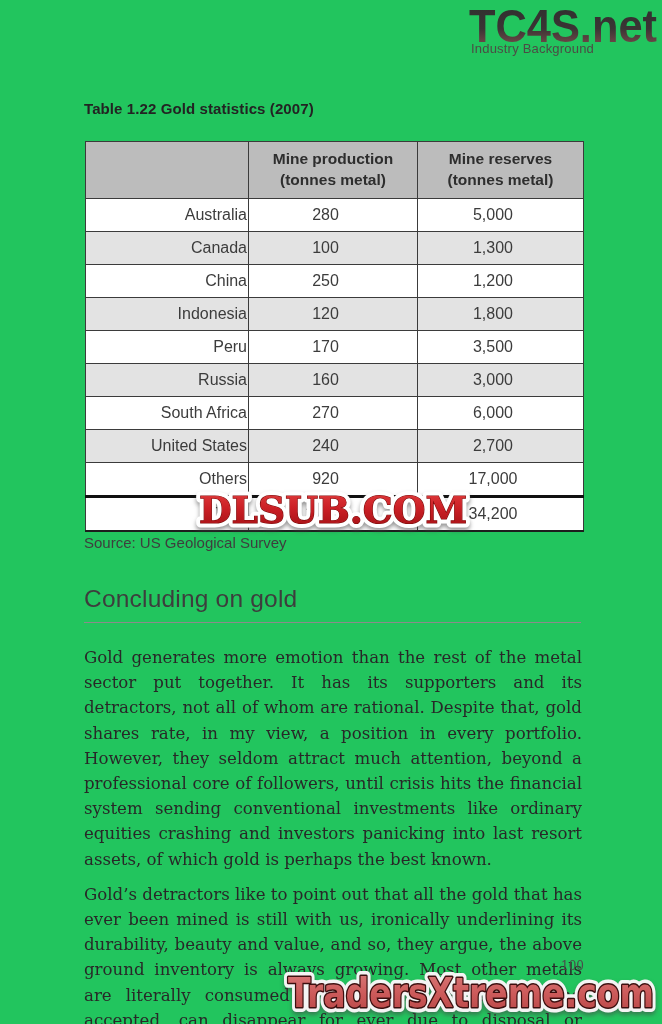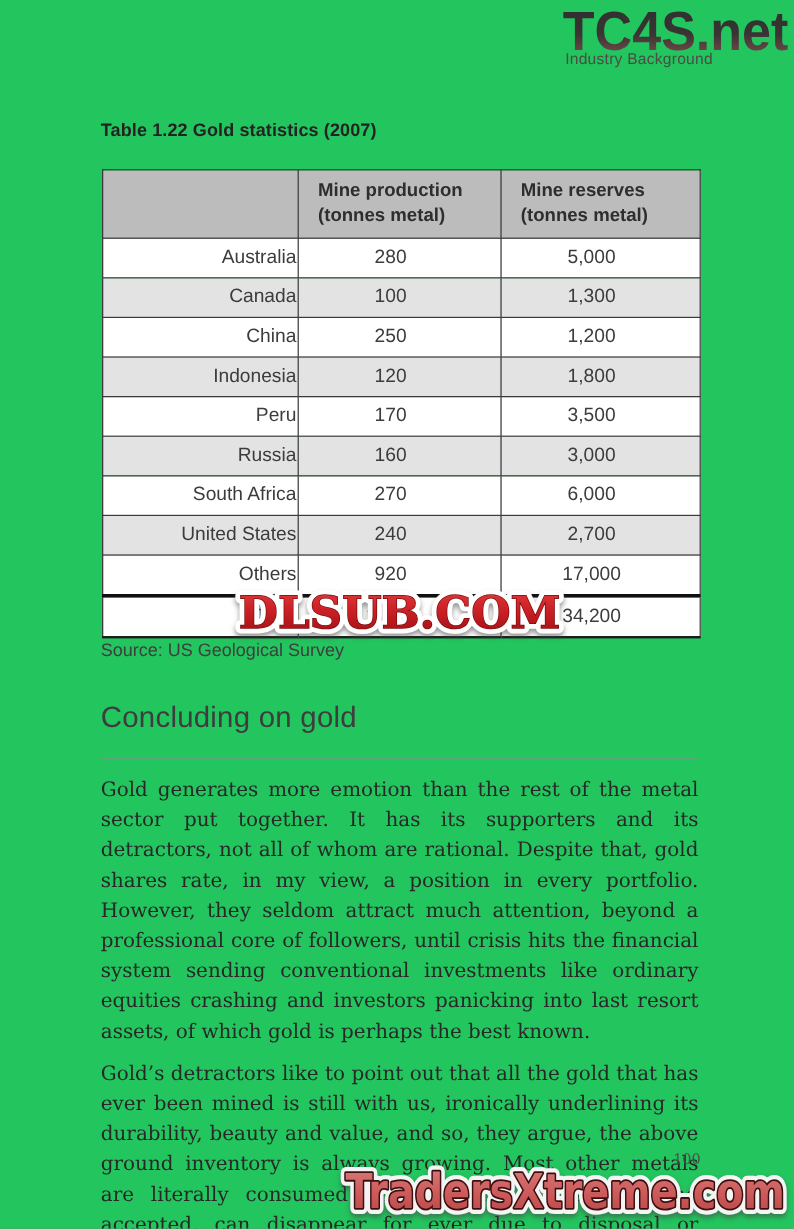--- a/index.html
+++ b/index.html
@@ -24,42 +24,42 @@
   table.gold {
     position:absolute; left:85px; top:141px; width:498px;
     border-collapse:collapse; table-layout:fixed;
   }
   table.gold col.c1 { width:163px; }
   table.gold col.c2 { width:169px; }
   table.gold col.c3 { width:166px; }
   table.gold th, table.gold td { border:1px solid #3b3b3b; }
   table.gold th {
     height:56px; background:#bcbcbc; font-size:15.5px; font-weight:bold;
-    color:#2e2e2e; text-align:left; padding:0 16px; line-height:1.35; vertical-align:middle;
+    color:#2e2e2e; text-align:center; padding:0 16px; line-height:1.35; vertical-align:middle;
   }
   table.gold td {
     height:30px; font-size:16px; color:#3c3c3c; vertical-align:middle; background:#fff;
   }
   table.gold td.label { text-align:right; padding-left:15px; }
   table.gold td.num   { text-align:center; padding-right:16px; }
   table.gold tbody tr:nth-child(even) td { background:#e3e3e3; }
   table.gold tr.total-row td {
     border-top:3px solid #101010; border-bottom:2px solid #1d1d1d; background:#fff !important;
   }
   
   .dlsub-svg { position:absolute; left:192px; top:483px; width:282px; height:54px; z-index:6; }
   .traders-svg { position:absolute; left:280px; top:965px; width:382px; height:58px; z-index:6; }
   .wm-shadow { filter:drop-shadow(0 3px 2px rgba(70,70,70,0.55)); }
   
   .source-line { position:absolute; left:84px; top:534px; font-size:15px; color:#3e3e3e; }
   
   .section-heading {
     position:absolute; left:84px; top:585px; width:497px;
     font-size:24.5px; font-weight:400; color:#3d3d3d; letter-spacing:0.2px;
-    padding-bottom:19px; border-bottom:1px solid #8b8b8b;
+    padding-bottom:9px; border-bottom:1px solid #8b8b8b;
   }
   
   .body-text {
     position:absolute; left:84px; top:645px; width:498px;
     font-family:"DejaVu Serif", serif; font-size:16.6px; line-height:25.2px;
     color:#282828; text-align:justify;
   }
   .body-text p { margin:0; }
   .body-text p + p { margin-top:10px; }
   

